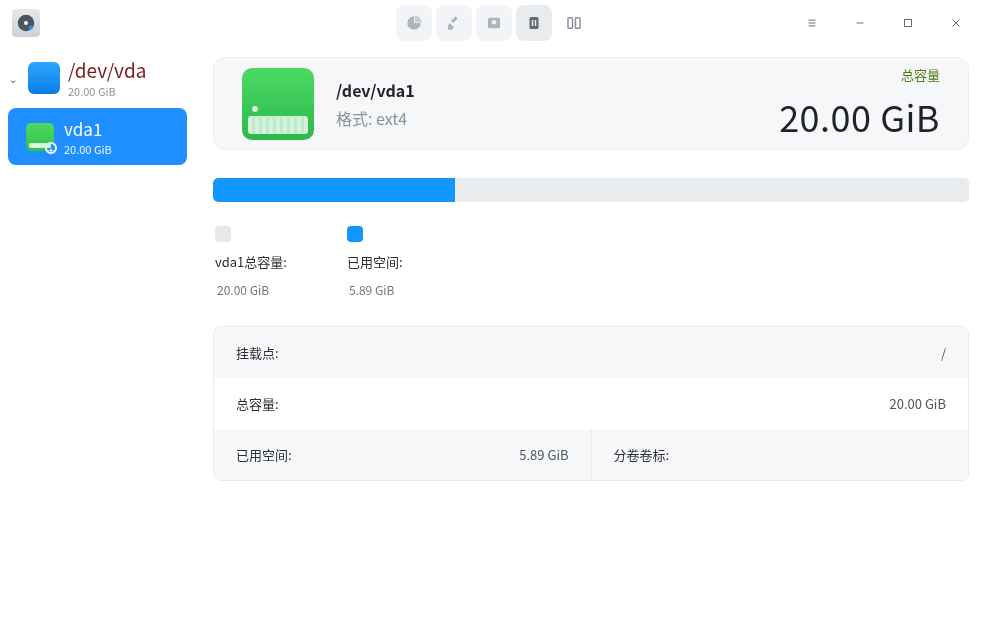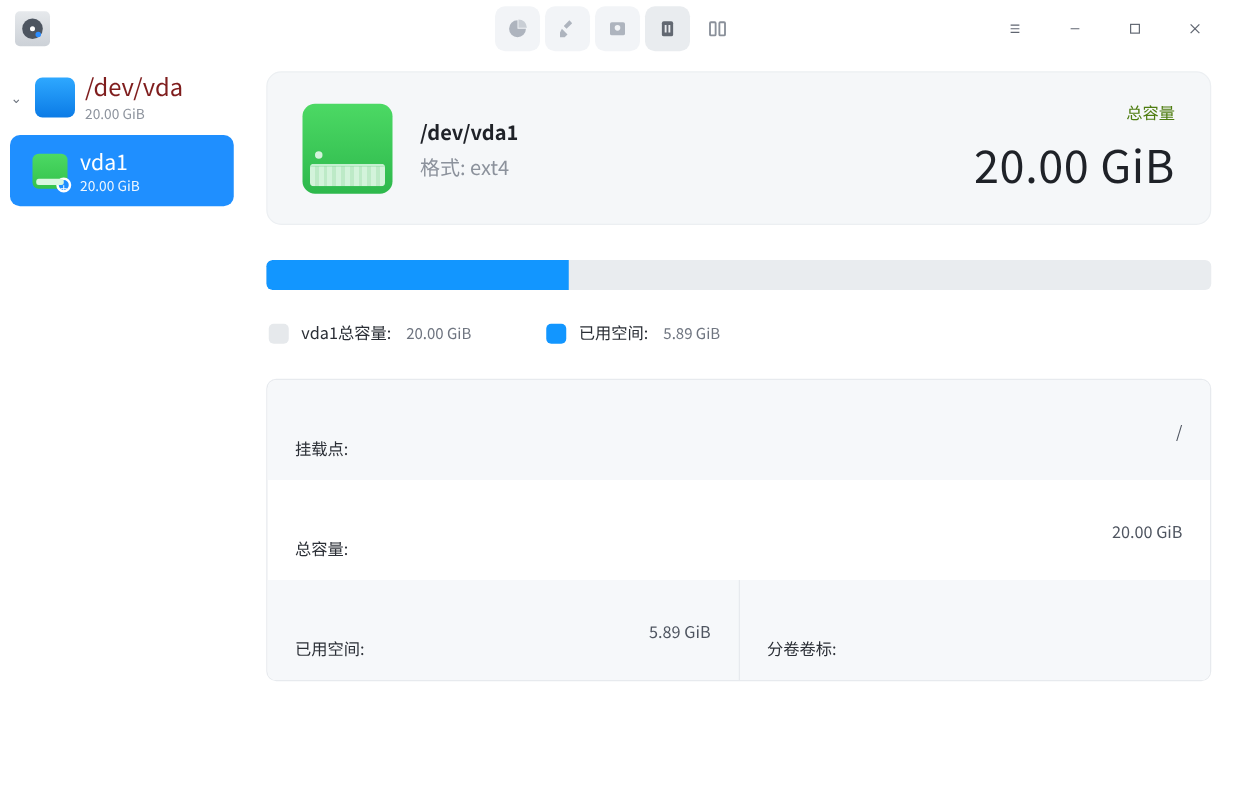--- a/index.html
+++ b/index.html
@@ -28,44 +28,44 @@
   .disk-txt .s{ font-size:11px; color:#8d939d;}
   .part-row { margin:6px 8px 0 8px; border-radius:8px; background:#1f8fff; color:#fff; display:flex; align-items:center; gap:10px; padding:8px 10px 8px 18px;}
   .part-ic { width:28px; height:28px; border-radius:5px; background:linear-gradient(#4cd964,#34c24b); position:relative;}
   .part-ic::after{content:"";position:absolute;left:3px;right:3px;bottom:3px;height:5px;background:#d9f7e0;border-radius:2px;}
   .part-ic .plus{position:absolute;right:-3px;bottom:-3px;width:12px;height:12px;border-radius:50%;background:#1f8fff;color:#fff;font-size:10px;line-height:12px;text-align:center;border:2px solid #fff;}
   .part-txt .t{font-size:17px;}
   .part-txt .s{font-size:11px;opacity:.92;}
 
   .content { flex:1; padding:12px 18px 18px 18px; display:flex; flex-direction:column; gap:28px; overflow:hidden;}
 
-  .card { background:#f5f7f9; border:1px solid #eceff2; border-radius:12px; padding:22px 28px; display:flex; align-items:center; gap:22px;}
+  .card { background:#f5f7f9; border:1px solid #eceff2; border-radius:12px; padding:7px 28px; display:flex; align-items:center; gap:22px;}
   .big-ic{ width:72px;height:72px;border-radius:10px;background:linear-gradient(#4cd964,#2db84c);position:relative;}
   .big-ic::after{content:"";position:absolute;left:6px;right:6px;bottom:6px;height:16px;background:repeating-linear-gradient(90deg,#d3f3db 0 4px,#bdeac7 4px 7px);border-radius:3px;border-top:2px solid #c5efd0;}
   .big-ic .dot{position:absolute;left:10px;bottom:28px;width:6px;height:6px;border-radius:50%;background:#d3f3db;}
   .card-mid .t{font-size:16px;font-weight:600;color:#1f2228;}
   .card-mid .s{font-size:16px;color:#8c929c;margin-top:4px;}
   .card-right{margin-left:auto;text-align:right;}
   .card-right .lbl{font-size:13px;color:#4d7c0f;}
   .card-right .big{font-size:36px;color:#1f2228;margin-top:6px;letter-spacing:.5px;}
 
   .usage{}
   .bar{height:24px;border-radius:5px;background:#e9ecef;overflow:hidden;}
   .bar .fill{height:100%;background:#1296ff;border-radius:5px 0 0 5px;}
   .legend{display:flex;gap:60px;margin-top:24px;padding-left:2px;}
-  .leg-item{display:flex;align-items:flex-end;gap:10px;font-size:13px;color:#2a2e35;}
+  .leg-item{display:flex;align-items:flex-start;gap:10px;font-size:13px;color:#2a2e35;flex-direction:column;}
   .leg-sw{width:16px;height:16px;border-radius:4px;}
   .leg-val{color:#6f7580;font-size:12px;margin-left:2px;}
 
   .grid{border:1px solid #e7eaee;border-radius:8px;overflow:hidden;}
   .grid-row{display:flex;}
   .cell{flex:1;display:flex;align-items:center;justify-content:space-between;padding:16px 22px;font-size:13px;color:#2b2f36;border-right:1px solid #e7eaee;}
   .cell:last-child{border-right:none;}
   .grid-row:nth-child(odd){background:#f6f8fa;}
-  .cell .k{color:#2b2f36;margin-top:29px;}
+  .cell .k{color:#2b2f36;}
   .cell .v{color:#4f5560;}
 
 </style>
 </head>
 <body>
 
 <div class="titlebar">
   <div class="app-icon">
     <svg viewBox="0 0 24 24">
         <circle cx="12" cy="12" r="9" fill="#4d5560"></circle>

